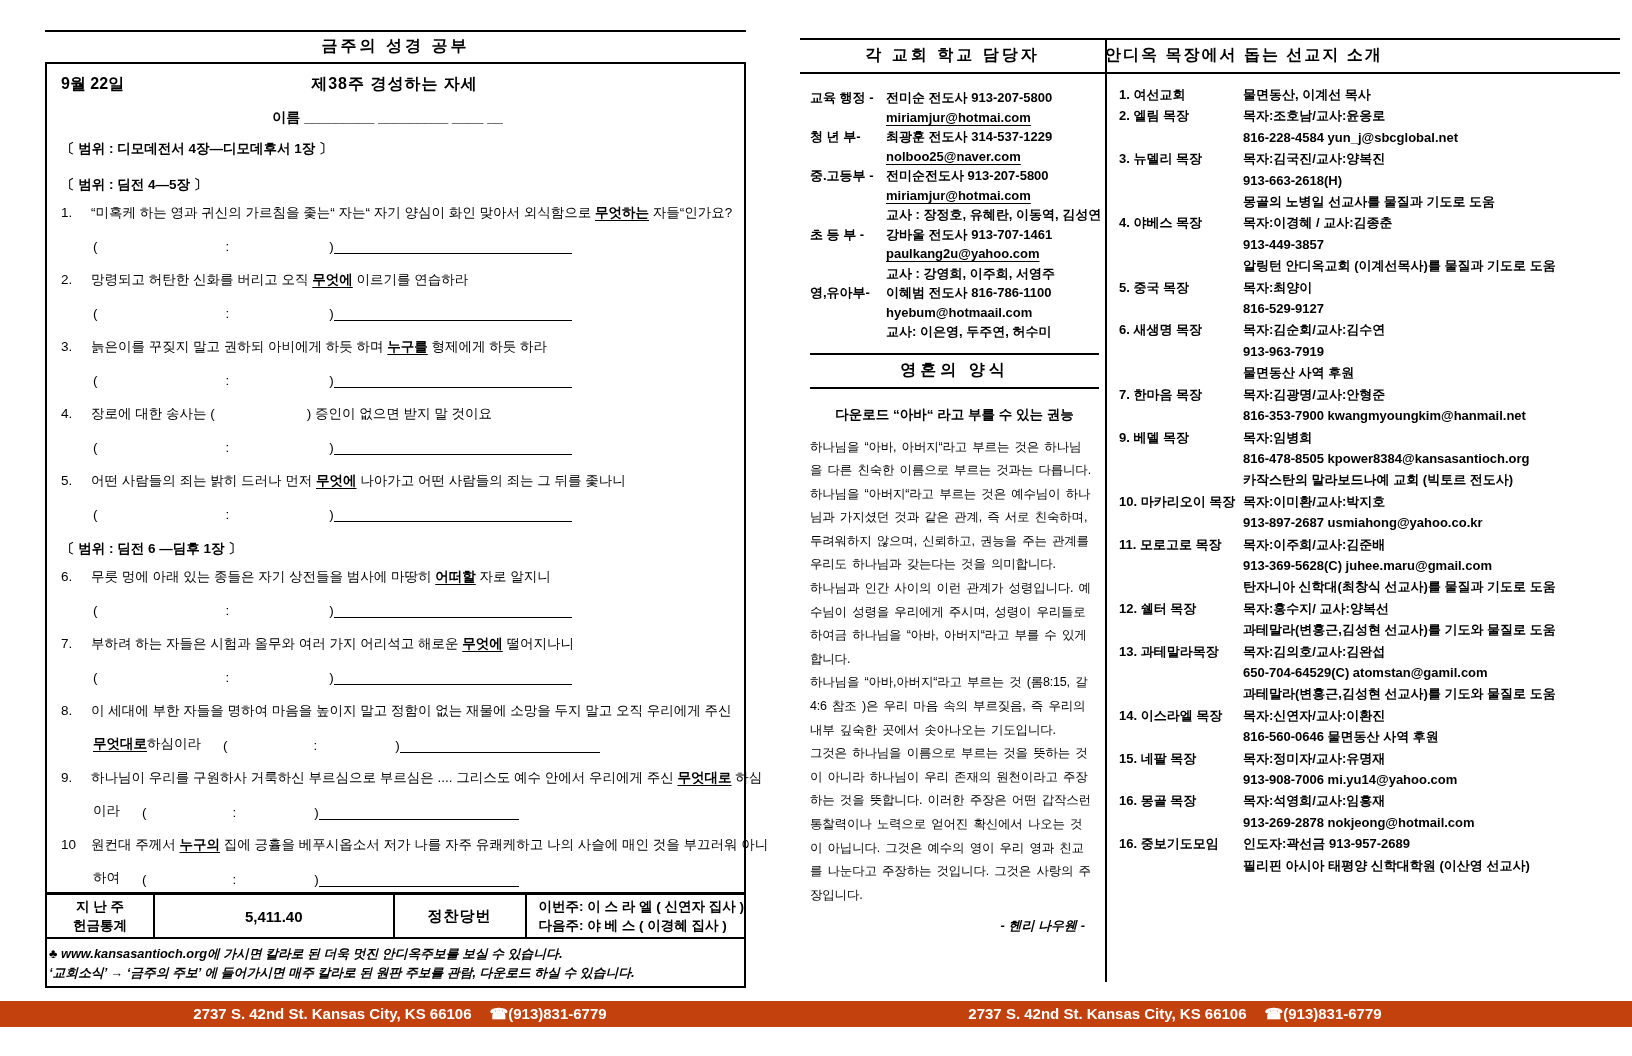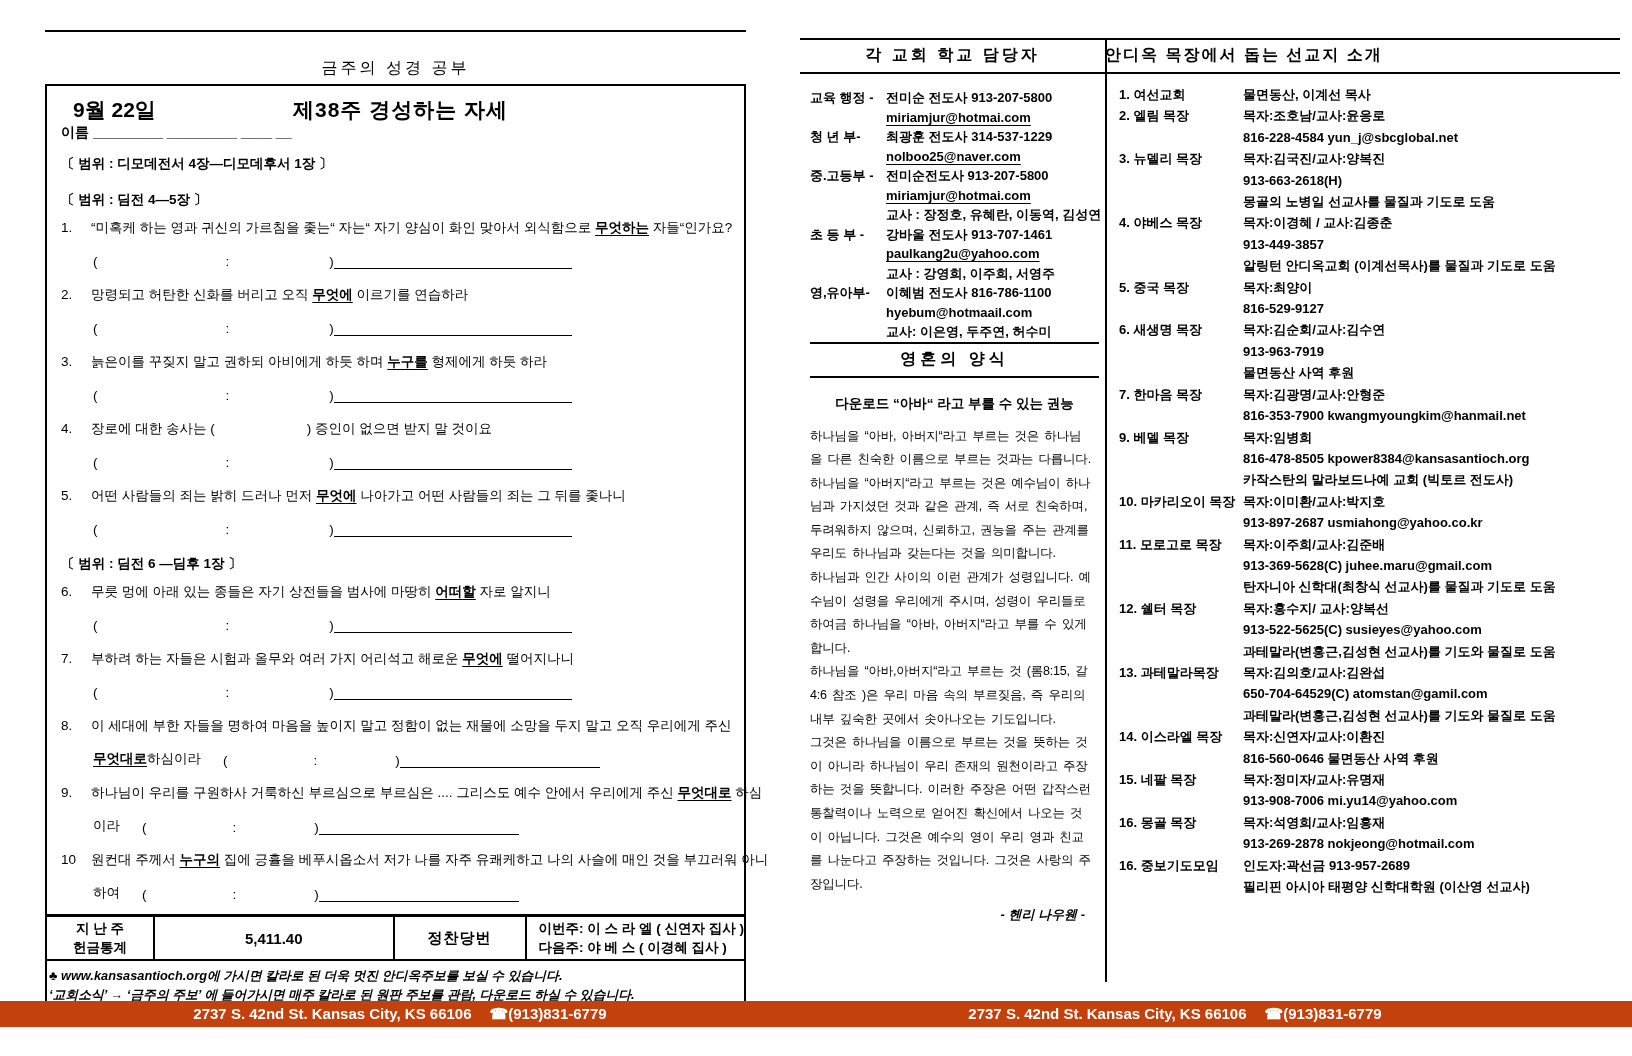--- a/index.html
+++ b/index.html
@@ -3,27 +3,27 @@
 <meta charset="utf-8">
 <style>
   html,body{margin:0;padding:0;background:#ffffff;}
   body{width:1632px;height:1056px;position:relative;color:#000;
        font-family:"Liberation Sans", sans-serif;-webkit-font-smoothing:none;}
   .u{font-weight:bold;text-decoration:underline;text-underline-offset:3px;}
 
   
   #left-page{position:absolute;left:45px;top:30px;width:701px;}
   .lp-rule{border-top:2.5px solid #000;}
-  .lp-header{text-align:center;font-weight:normal;font-size:16px;letter-spacing:3px;padding:4px 0 5px;margin-top:22px;}
+  .lp-header{text-align:center;font-weight:bold;font-size:16px;letter-spacing:3px;padding:4px 0 5px;}
   .lp-box{border:2px solid #000;height:926px;position:relative;padding:6px 16px 0 14px;box-sizing:border-box;}
-  .lp-titlerow{display:flex;font-weight:bold;font-size:21px;margin-top:4px;margin-left:12px;}
+  .lp-titlerow{display:flex;font-weight:bold;font-size:16px;margin-top:4px;}
   .lp-date{width:150px;}
   .lp-weektitle{flex:1;text-align:center;letter-spacing:1px;}
   .lp-titlespacer{width:150px;}
-  .lp-name{text-align:left;padding-right:14px;font-weight:bold;font-size:14px;}
+  .lp-name{text-align:center;padding-right:14px;margin-top:14px;font-weight:bold;font-size:14px;}
   .lp-range{font-weight:bold;font-size:13.5px;margin-top:13px;}
   .lp-range2{margin-top:18px;}
   .q{display:flex;margin-top:9px;font-size:13.5px;line-height:20px;white-space:nowrap;}
   .q-num{width:30px;flex-shrink:0;}
   .q-text{flex:1;}
   .ans{margin:14px 0 14px 32px;font-size:13.5px;white-space:nowrap;height:19px;}
   .ans span{display:inline-block;vertical-align:bottom;}
   .igap{display:inline-block;}
   .gap1{width:128px;}
   .gap2{width:100px;}
@@ -51,21 +51,21 @@
   .rp-cols{display:flex;}
   .rp-mid{width:305px;box-sizing:border-box;padding:14px 6px 0 10px;overflow:hidden;}
   .rp-right{flex:1;box-sizing:border-box;padding:10px 0 0 14px;overflow:hidden;}
 
   .st-entry{display:flex;font-size:13px;font-weight:bold;line-height:19.5px;}
   .st-label{width:76px;flex-shrink:0;white-space:nowrap;}
   .st-lines{flex:1;}
   .st-line{white-space:nowrap;}
 
   .soul-header{border-top:2px solid #000;border-bottom:2px solid #000;text-align:center;
-               font-weight:bold;font-size:16px;letter-spacing:4px;padding:5px 0 6px;}
+               font-weight:bold;font-size:16px;letter-spacing:4px;padding:5px 0 6px;margin-top:11px;}
   .dev-title{margin-top:17px;text-align:center;font-weight:bold;font-size:13.5px;white-space:nowrap;}
   .dev-body{margin-top:12px;font-size:12.5px;letter-spacing:-0.2px;word-spacing:2px;}
   .dev-line{line-height:23.6px;white-space:nowrap;}
   .dev-attr{text-align:right;padding-right:14px;font-weight:bold;font-size:13px;margin-top:10px;font-style:italic;}
 
   .ms-entry{display:flex;font-size:13px;font-weight:bold;line-height:21.4px;}
   .ms-name{min-width:120px;flex-shrink:0;white-space:nowrap;padding-right:4px;}
   .ms-lines{flex:1;}
   .ms-line{white-space:nowrap;}
 
@@ -325,21 +325,20 @@
             <div class="ms-lines">
               <div class="ms-line">목자:이주희/교사:김준배</div>
               <div class="ms-line">913-369-5628(C) juhee.maru@gmail.com</div>
               <div class="ms-line">탄자니아 신학대(최창식 선교사)를 물질과 기도로 도움</div>
             </div>
           </div>
           <div class="ms-entry">
             <span class="ms-name">12. 쉘터 목장</span>
             <div class="ms-lines">
               <div class="ms-line">목자:홍수지/ 교사:양복선</div>
-              <div class="ms-line">913-522-5625(C) susieyes@yahoo.com</div>
               <div class="ms-line">과테말라(변홍근,김성현 선교사)를 기도와 물질로 도움</div>
             </div>
           </div>
           <div class="ms-entry">
             <span class="ms-name">13. 과테말라목장</span>
             <div class="ms-lines">
               <div class="ms-line">목자:김의호/교사:김완섭</div>
               <div class="ms-line">650-704-64529(C) atomstan@gamil.com</div>
               <div class="ms-line">과테말라(변홍근,김성현 선교사)를 기도와 물질로 도움</div>
             </div>

